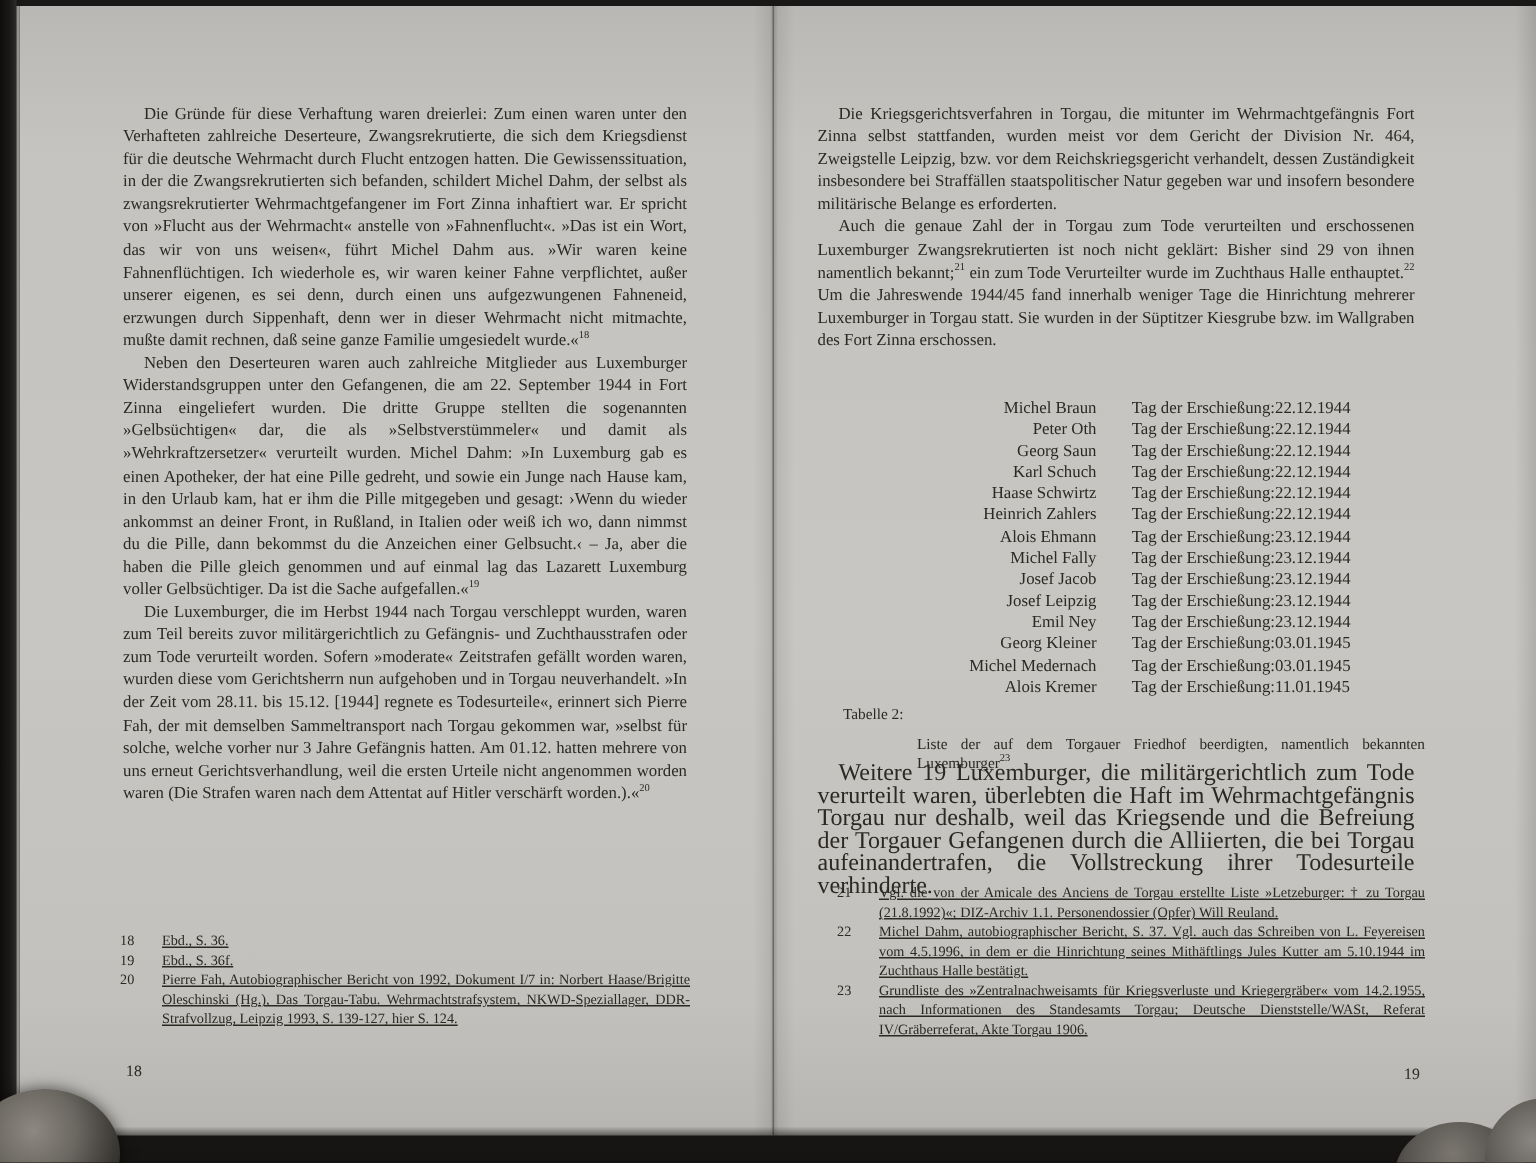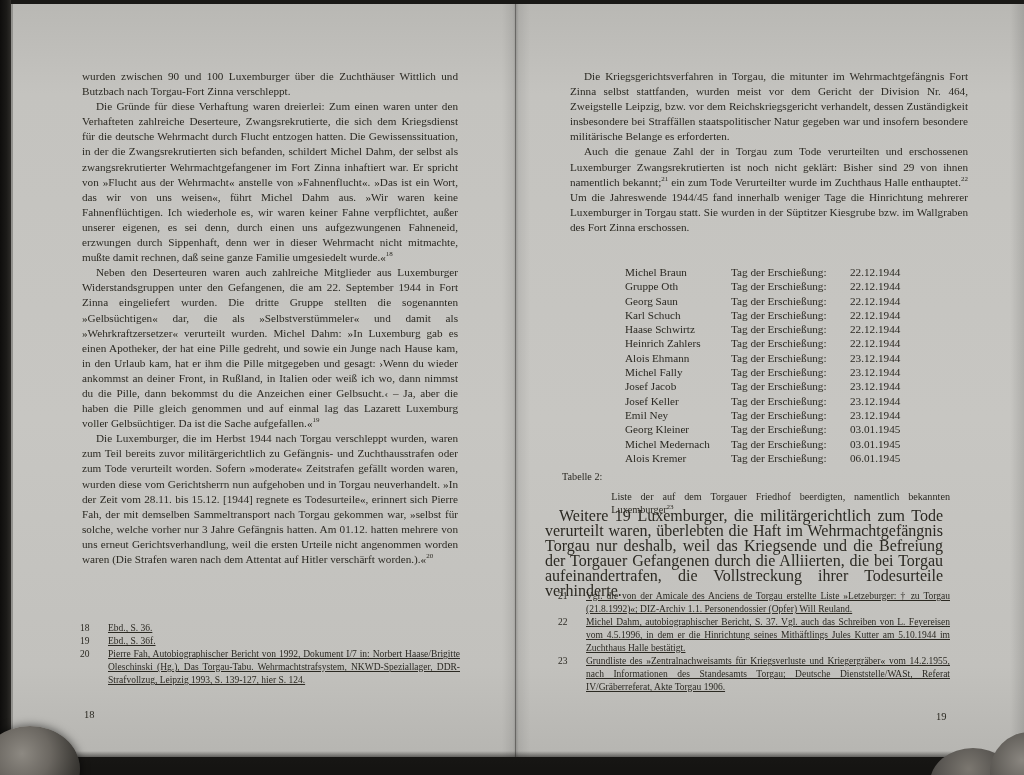--- a/index.html
+++ b/index.html
@@ -35,28 +35,28 @@
     position:absolute;left:930px;top:748px;width:86px;height:70px;border-radius:50%;
     background:radial-gradient(circle at 45% 30%,#7b7770 0%,#575450 45%,#2a2825 85%);
   }
   .finger-blob-2{
     position:absolute;left:990px;top:732px;width:80px;height:80px;border-radius:50%;
     background:radial-gradient(circle at 40% 35%,#8a8680 0%,#5d5a55 45%,#2d2b28 85%);
   }
   .txt{color:#2b2922;}
   .page-col{position:absolute;font-size:11.2px;line-height:15.1px;text-align:justify;hyphens:auto;}
   .col-left{left:82px;top:69px;width:376px;}
-  .col-right{left:570px;top:69px;width:398px;}
+  .col-right{left:545px;top:69px;width:398px;}
   .para{margin:0;}
   .indent{text-indent:14px;}
   sup.fnref{font-size:7px;line-height:0;vertical-align:super;letter-spacing:0;}
   .exec-table{position:absolute;left:625px;top:265px;font-size:11.2px;line-height:14.3px;}
   .exec-row{display:flex;white-space:nowrap;}
-  .exec-name{width:106px;}
-  .exec-label{width:119px;}
+  .exec-name{width:106px;text-align:right;}
+  .exec-label{width:119px;text-align:right;}
   .exec-date{}
   .table-caption{position:absolute;left:562px;top:470px;width:388px;font-size:10.2px;line-height:13.2px;display:flex;text-align:justify;}
   .caption-label{flex:0 0 34px;white-space:nowrap;}
   .caption-text{flex:1;padding-left:9px;margin-top:20px;}
   .para-block-3{position:absolute;left:545px;top:508px;width:398px;font-size:16px;line-height:15.1px;text-align:justify;hyphens:auto;}
   .footnotes{position:absolute;font-size:9.5px;line-height:13px;text-align:justify;}
   .fn-left{left:80px;top:622px;width:380px;}
   .fn-right{left:558px;top:590px;width:392px;}
   .fn-item{display:flex;}
   .fn-num{flex:0 0 20px;}
@@ -67,21 +67,20 @@
 </style>
 </head>
 <body>
 
 <div class="scan">
   <div class="paper"></div>
   <div class="gutter-shadow"></div>
   <div class="gutter-line"></div>
 
   <div class="page-col col-left txt">
-    <p class="para"><span>wurden zwischen 90 und 100 Luxemburger über die Zuchthäuser Wittlich und Butzbach nach Torgau-Fort Zinna verschleppt.</span></p>
     <p class="para indent"><span>Die Gründe für diese Verhaftung waren dreierlei: Zum einen waren unter den Verhafteten zahlreiche Deserteure, Zwangsrekrutierte, die sich dem Kriegsdienst für die deutsche Wehrmacht durch Flucht entzogen hatten. Die Gewissenssituation, in der die Zwangsrekrutierten sich befanden, schildert Michel Dahm, der selbst als zwangsrekrutierter Wehrmachtgefangener im Fort Zinna inhaftiert war. Er spricht von »Flucht aus der Wehrmacht« anstelle von »Fahnenflucht«. »Das ist ein Wort, das wir von uns weisen«, führt Michel Dahm aus. »Wir waren keine Fahnenflüchtigen. Ich wiederhole es, wir waren keiner Fahne verpflichtet, außer unserer eigenen, es sei denn, durch einen uns aufgezwungenen Fahneneid, erzwungen durch Sippenhaft, denn wer in dieser Wehrmacht nicht mitmachte, mußte damit rechnen, daß seine ganze Familie umgesiedelt wurde.«</span><sup class="fnref">18</sup></p>
     <p class="para indent"><span>Neben den Deserteuren waren auch zahlreiche Mitglieder aus Luxemburger Widerstandsgruppen unter den Gefangenen, die am 22. September 1944 in Fort Zinna eingeliefert wurden. Die dritte Gruppe stellten die sogenannten »Gelbsüchtigen« dar, die als »Selbstverstümmeler« und damit als »Wehrkraftzersetzer« verurteilt wurden. Michel Dahm: »In Luxemburg gab es einen Apotheker, der hat eine Pille gedreht, und sowie ein Junge nach Hause kam, in den Urlaub kam, hat er ihm die Pille mitgegeben und gesagt: ›Wenn du wieder ankommst an deiner Front, in Rußland, in Italien oder weiß ich wo, dann nimmst du die Pille, dann bekommst du die Anzeichen einer Gelbsucht.‹ – Ja, aber die haben die Pille gleich genommen und auf einmal lag das Lazarett Luxemburg voller Gelbsüchtiger. Da ist die Sache aufgefallen.«</span><sup class="fnref">19</sup></p>
     <p class="para indent"><span>Die Luxemburger, die im Herbst 1944 nach Torgau verschleppt wurden, waren zum Teil bereits zuvor militärgerichtlich zu Gefängnis- und Zuchthausstrafen oder zum Tode verurteilt worden. Sofern »moderate« Zeitstrafen gefällt worden waren, wurden diese vom Gerichtsherrn nun aufgehoben und in Torgau neuverhandelt. »In der Zeit vom 28.11. bis 15.12. [1944] regnete es Todesurteile«, erinnert sich Pierre Fah, der mit demselben Sammeltransport nach Torgau gekommen war, »selbst für solche, welche vorher nur 3 Jahre Gefängnis hatten. Am 01.12. hatten mehrere von uns erneut Gerichtsverhandlung, weil die ersten Urteile nicht angenommen worden waren (Die Strafen waren nach dem Attentat auf Hitler verschärft worden.).«</span><sup class="fnref">20</sup></p>
   </div>
 
   <div class="footnotes fn-left txt">
     <div class="fn-item">
       <span class="fn-num">18</span>
       <span class="fn-text">Ebd., S. 36.</span>
     </div>
@@ -102,21 +101,21 @@
     <p class="para indent"><span>Auch die genaue Zahl der in Torgau zum Tode verurteilten und erschossenen Luxemburger Zwangsrekrutierten ist noch nicht geklärt: Bisher sind 29 von ihnen namentlich bekannt;</span><sup class="fnref">21</sup><span> ein zum Tode Verurteilter wurde im Zuchthaus Halle enthauptet.</span><sup class="fnref">22</sup><span> Um die Jahreswende 1944/45 fand innerhalb weniger Tage die Hinrichtung mehrerer Luxemburger in Torgau statt. Sie wurden in der Süptitzer Kiesgrube bzw. im Wallgraben des Fort Zinna erschossen.</span></p>
   </div>
 
   <div class="exec-table txt">
     <div class="exec-row">
         <span class="exec-name">Michel Braun</span>
         <span class="exec-label">Tag der Erschießung:</span>
         <span class="exec-date">22.12.1944</span>
       </div>
     <div class="exec-row">
-        <span class="exec-name">Gruppe Oth</span>
+        <span class="exec-name">Peter Oth</span>
         <span class="exec-label">Tag der Erschießung:</span>
         <span class="exec-date">22.12.1944</span>
       </div>
     <div class="exec-row">
         <span class="exec-name">Georg Saun</span>
         <span class="exec-label">Tag der Erschießung:</span>
         <span class="exec-date">22.12.1944</span>
       </div>
     <div class="exec-row">
         <span class="exec-name">Karl Schuch</span>
@@ -142,21 +141,21 @@
         <span class="exec-name">Michel Fally</span>
         <span class="exec-label">Tag der Erschießung:</span>
         <span class="exec-date">23.12.1944</span>
       </div>
     <div class="exec-row">
         <span class="exec-name">Josef Jacob</span>
         <span class="exec-label">Tag der Erschießung:</span>
         <span class="exec-date">23.12.1944</span>
       </div>
     <div class="exec-row">
-        <span class="exec-name">Josef Keller</span>
+        <span class="exec-name">Josef Leipzig</span>
         <span class="exec-label">Tag der Erschießung:</span>
         <span class="exec-date">23.12.1944</span>
       </div>
     <div class="exec-row">
         <span class="exec-name">Emil Ney</span>
         <span class="exec-label">Tag der Erschießung:</span>
         <span class="exec-date">23.12.1944</span>
       </div>
     <div class="exec-row">
         <span class="exec-name">Georg Kleiner</span>
@@ -164,21 +163,21 @@
         <span class="exec-date">03.01.1945</span>
       </div>
     <div class="exec-row">
         <span class="exec-name">Michel Medernach</span>
         <span class="exec-label">Tag der Erschießung:</span>
         <span class="exec-date">03.01.1945</span>
       </div>
     <div class="exec-row">
         <span class="exec-name">Alois Kremer</span>
         <span class="exec-label">Tag der Erschießung:</span>
-        <span class="exec-date">06.01.1945</span>
+        <span class="exec-date">11.01.1945</span>
       </div>
   </div>
 
   <div class="table-caption txt">
     <span class="caption-label">Tabelle 2:</span>
     <span class="caption-text"><span>Liste der auf dem Torgauer Friedhof beerdigten, namentlich bekannten Luxemburger</span><sup class="fnref">23</sup></span>
   </div>
 
   <div class="para-block-3 txt">
     <p class="para indent"><span>Weitere 19 Luxemburger, die militärgerichtlich zum Tode verurteilt waren, überlebten die Haft im Wehrmachtgefängnis Torgau nur deshalb, weil das Kriegsende und die Befreiung der Torgauer Gefangenen durch die Alliierten, die bei Torgau aufeinandertrafen, die Vollstreckung ihrer Todesurteile verhinderte.</span></p>

